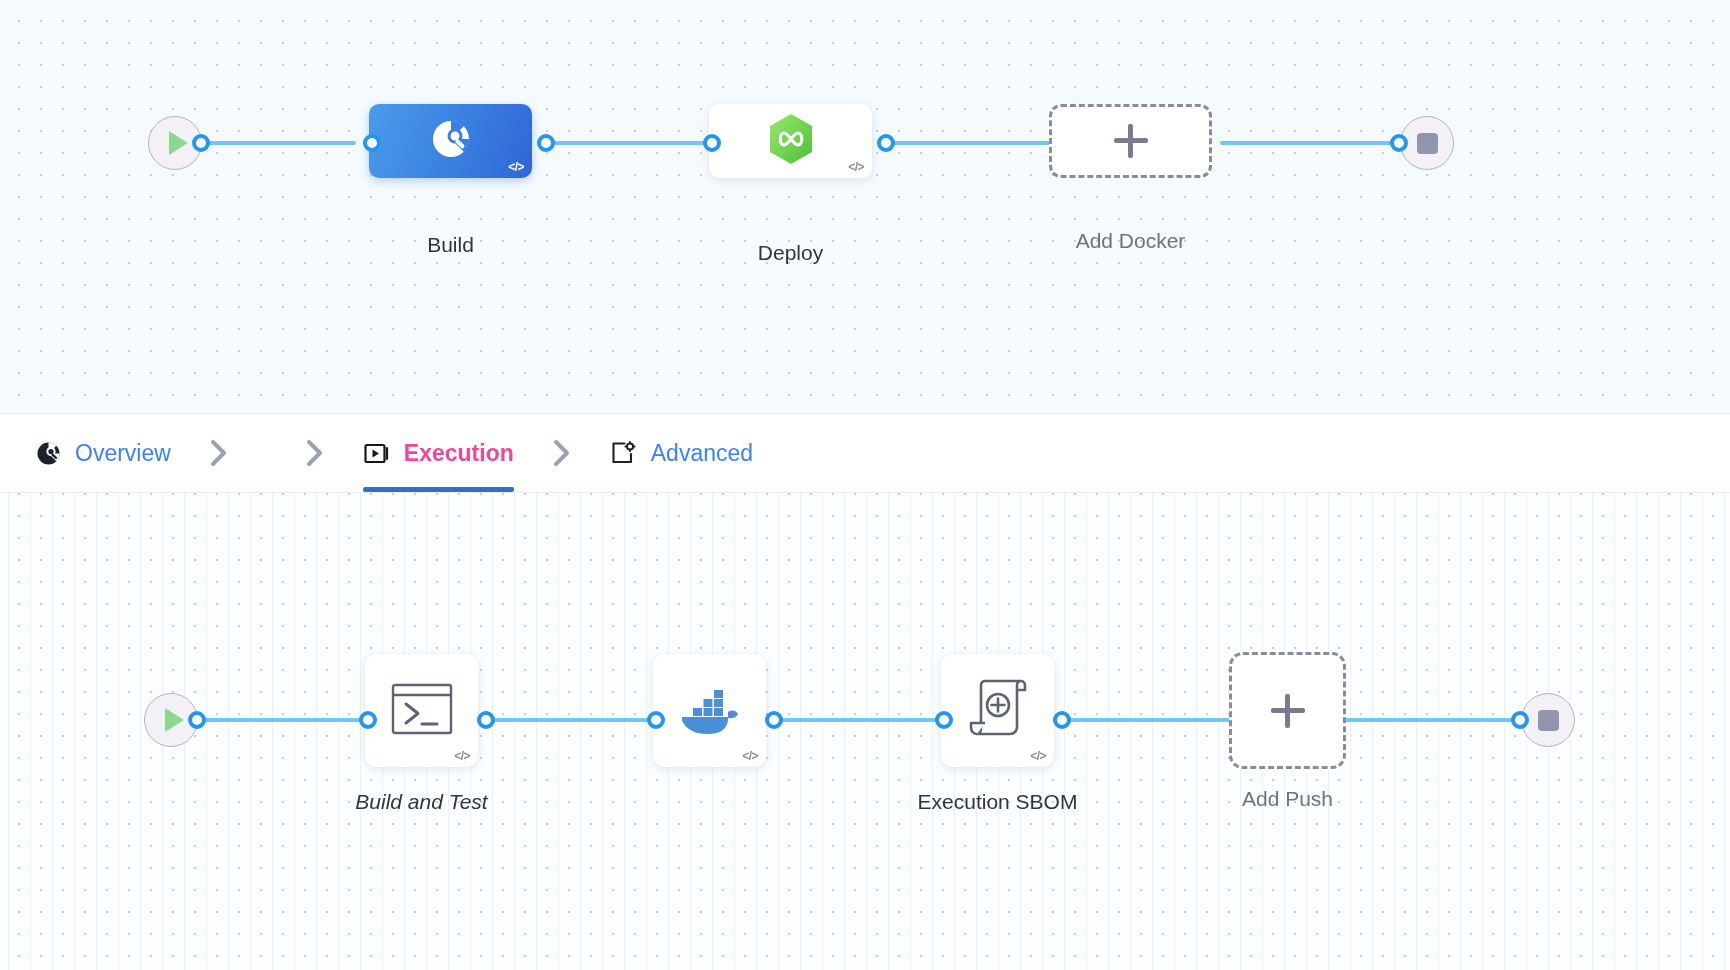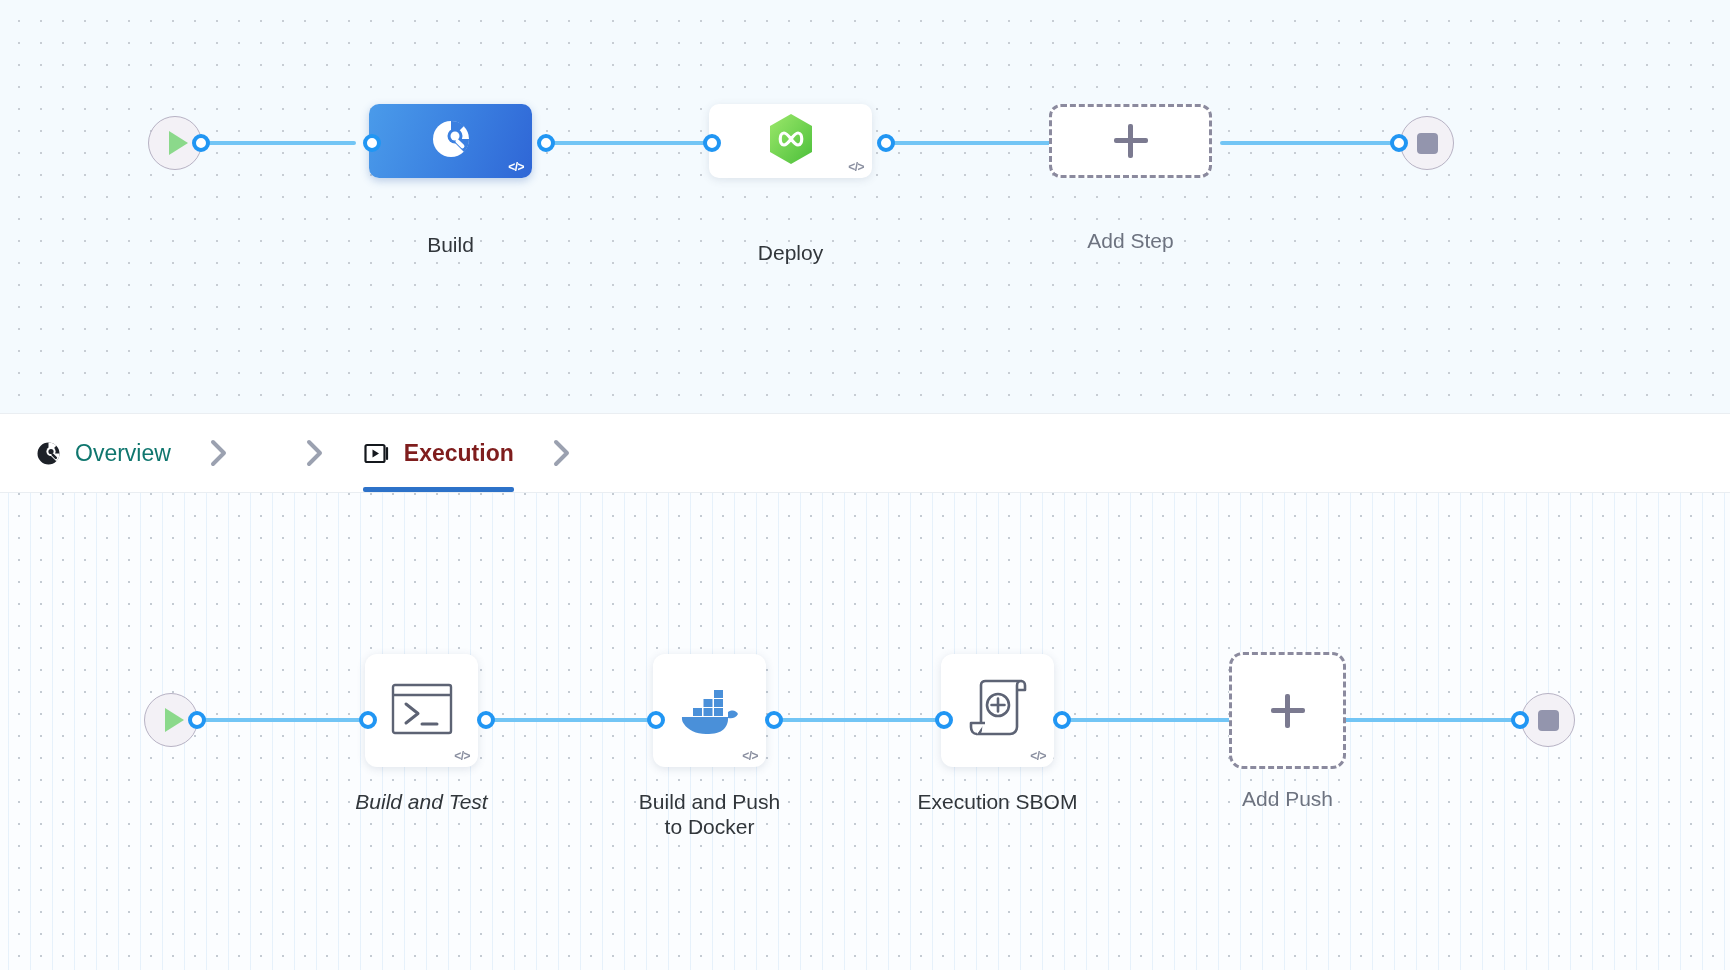--- a/index.html
+++ b/index.html
@@ -194,23 +194,23 @@
   .tab {
     display: flex;
     align-items: center;
     gap: 13px;
     height: 78px;
     position: relative;
     cursor: pointer;
   }
   .tab-label {
     font-size: 23px;
-    color: #0f766e;
-  }
-  .tab-active .tab-label { font-weight: bold; color: #7f1d1d; }
+    color: #3b82f6;
+  }
+  .tab-active .tab-label { font-weight: bold; color: #ec4899; }
   .tab-underline {
     position: absolute;
     left: 0; right: 0; bottom: 0;
     height: 5px;
     background: #2d72c9;
     border-radius: 2px;
   }
   .tab-sep {
     display: flex;
     align-items: center;
@@ -273,21 +273,21 @@
       </span>
       <span class="code-badge code-badge-dark">&lt;/&gt;</span>
     </div>
     <div class="port" style="left:703px; top:134px;"></div>
     <div class="port" style="left:877px; top:134px;"></div>
     <div class="node-label" style="left:669px; top:240px; width:243px;">Deploy</div>
 
     <div class="add-node add-stage-node" style="left:1049px; top:104px;">
       <div class="plus-glyph"></div>
     </div>
-    <div class="node-label label-muted" style="left:1009px; top:228px; width:243px;">Add Step</div>
+    <div class="node-label label-muted" style="left:1009px; top:228px; width:243px;">Add Docker</div>
 
     <div class="port" style="left:1390px; top:134px;"></div>
     <div class="endpoint" style="left:1400px; top:116px;">
       <div class="stop-glyph"></div>
     </div>
   </div>
 
   <div class="tabbar">
 
     <div class="tab">
@@ -328,20 +328,30 @@
       <span class="tab-label">Execution</span>
       <span class="tab-underline"></span>
     </div>
 
     <div class="tab-sep">
       <svg width="26" height="30" viewBox="0 0 26 30">
           <path d="M7 4 L18 15 L7 26" fill="none" stroke="#9ba1b0" stroke-width="4" stroke-linecap="round" stroke-linejoin="round"></path>
         </svg>
     </div>
 
+    <div class="tab">
+      <span class="tab-icon">
+        <svg width="27" height="27" viewBox="0 0 27 27">
+          <path d="M14.5 3.5 L3.5 3.5 L3.5 22 L21 22 L21 14" fill="none" stroke="#1d2128" stroke-width="2.1" stroke-linecap="round" stroke-linejoin="round"></path>
+          <circle cx="20" cy="6.5" r="3.1" fill="none" stroke="#1d2128" stroke-width="2"></circle>
+          <path d="M20 1.8 L20 3.2 M20 9.8 L20 11.2 M15.3 6.5 L16.7 6.5 M23.3 6.5 L24.7 6.5" stroke="#1d2128" stroke-width="1.8" stroke-linecap="round"></path>
+        </svg>
+      </span>
+      <span class="tab-label">Advanced</span>
+    </div>
   </div>
 
   <div class="canvas canvas-steps">
 
     <div class="line" style="left:192px; top:225px; width:175px;"></div>
     <div class="line" style="left:480px; top:225px; width:175px;"></div>
     <div class="line" style="left:768px; top:225px; width:175px;"></div>
     <div class="line" style="left:1056px; top:225px; width:175px;"></div>
     <div class="line" style="left:1344px; top:225px; width:175px;"></div>
 
@@ -377,22 +387,20 @@
             <rect x="38" y="8" width="9" height="8"></rect>
             <path d="M6 35 L52 35 C52 35 53 42 48 47 C44 51 38 52 30 52 C20 52 12 48 8 42 C5.5 39 6 35 6 35 Z"></path>
             <path d="M52 30 C57 27 60 29 62 32 C60 36 56 37 52 36 Z"></path>
           </g>
         </svg>
       </span>
       <span class="code-badge code-badge-dark">&lt;/&gt;</span>
     </div>
     <div class="port" style="left:647px; top:218px;"></div>
     <div class="port" style="left:765px; top:218px;"></div>
-    <div class="node-label" style="left:588px; top:296px; width:243px;">Build and Push
-to Docker</div>
 
     <div class="step-node" style="left:941px; top:161px;">
       <span>
         <svg width="62" height="60" viewBox="0 0 62 60">
           <path d="M14 6 C14 3.5 16 2 18.5 2 L54 2 C51.5 2 50 4 50 6.5 L50 48 C50 52 47 55 43 55 L10 55 C13.5 55 14 51 14 48 Z" fill="#ffffff" stroke="#5d6374" stroke-width="2.6" stroke-linejoin="round"></path>
           <path d="M10 55 C6 55 4 52 4 48 L4 44 L18 44" fill="#ffffff" stroke="#5d6374" stroke-width="2.6" stroke-linejoin="round"></path>
           <path d="M54 2 C56.5 2 58 4 58 6.5 L58 11 L50 11" fill="none" stroke="#5d6374" stroke-width="2.6" stroke-linejoin="round"></path>
           <circle cx="31" cy="26" r="11" fill="none" stroke="#5d6374" stroke-width="2.6"></circle>
           <path d="M31 19.5 L31 32.5 M24.5 26 L37.5 26" stroke="#5d6374" stroke-width="2.6" stroke-linecap="round"></path>
         </svg>

